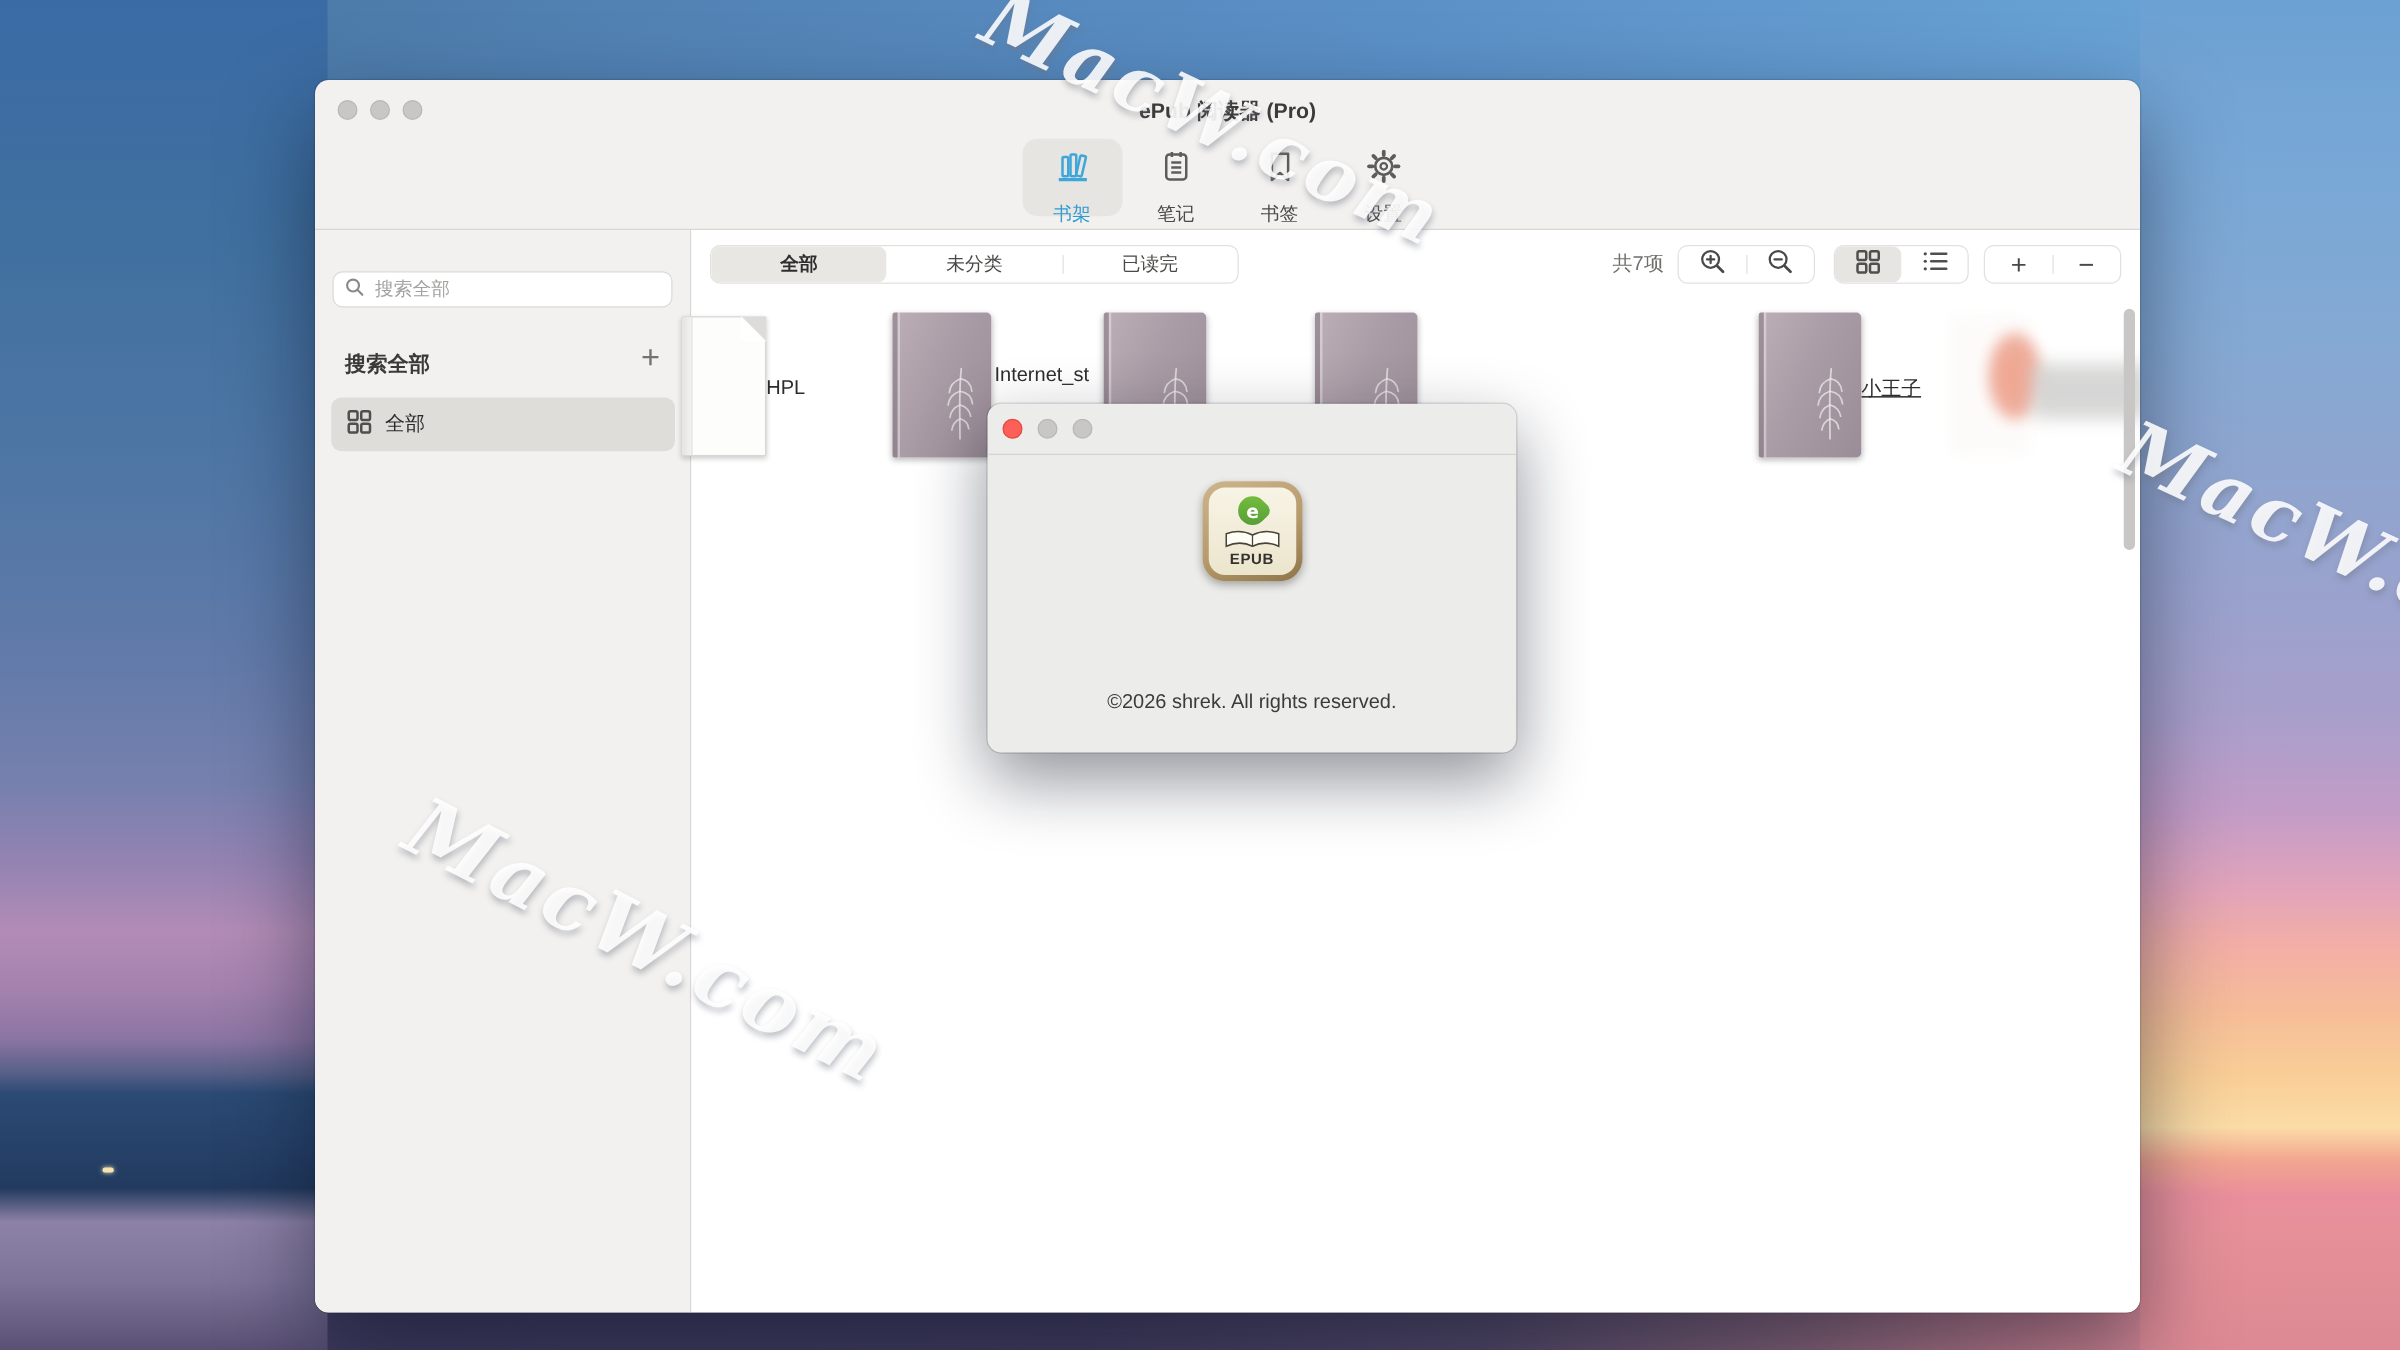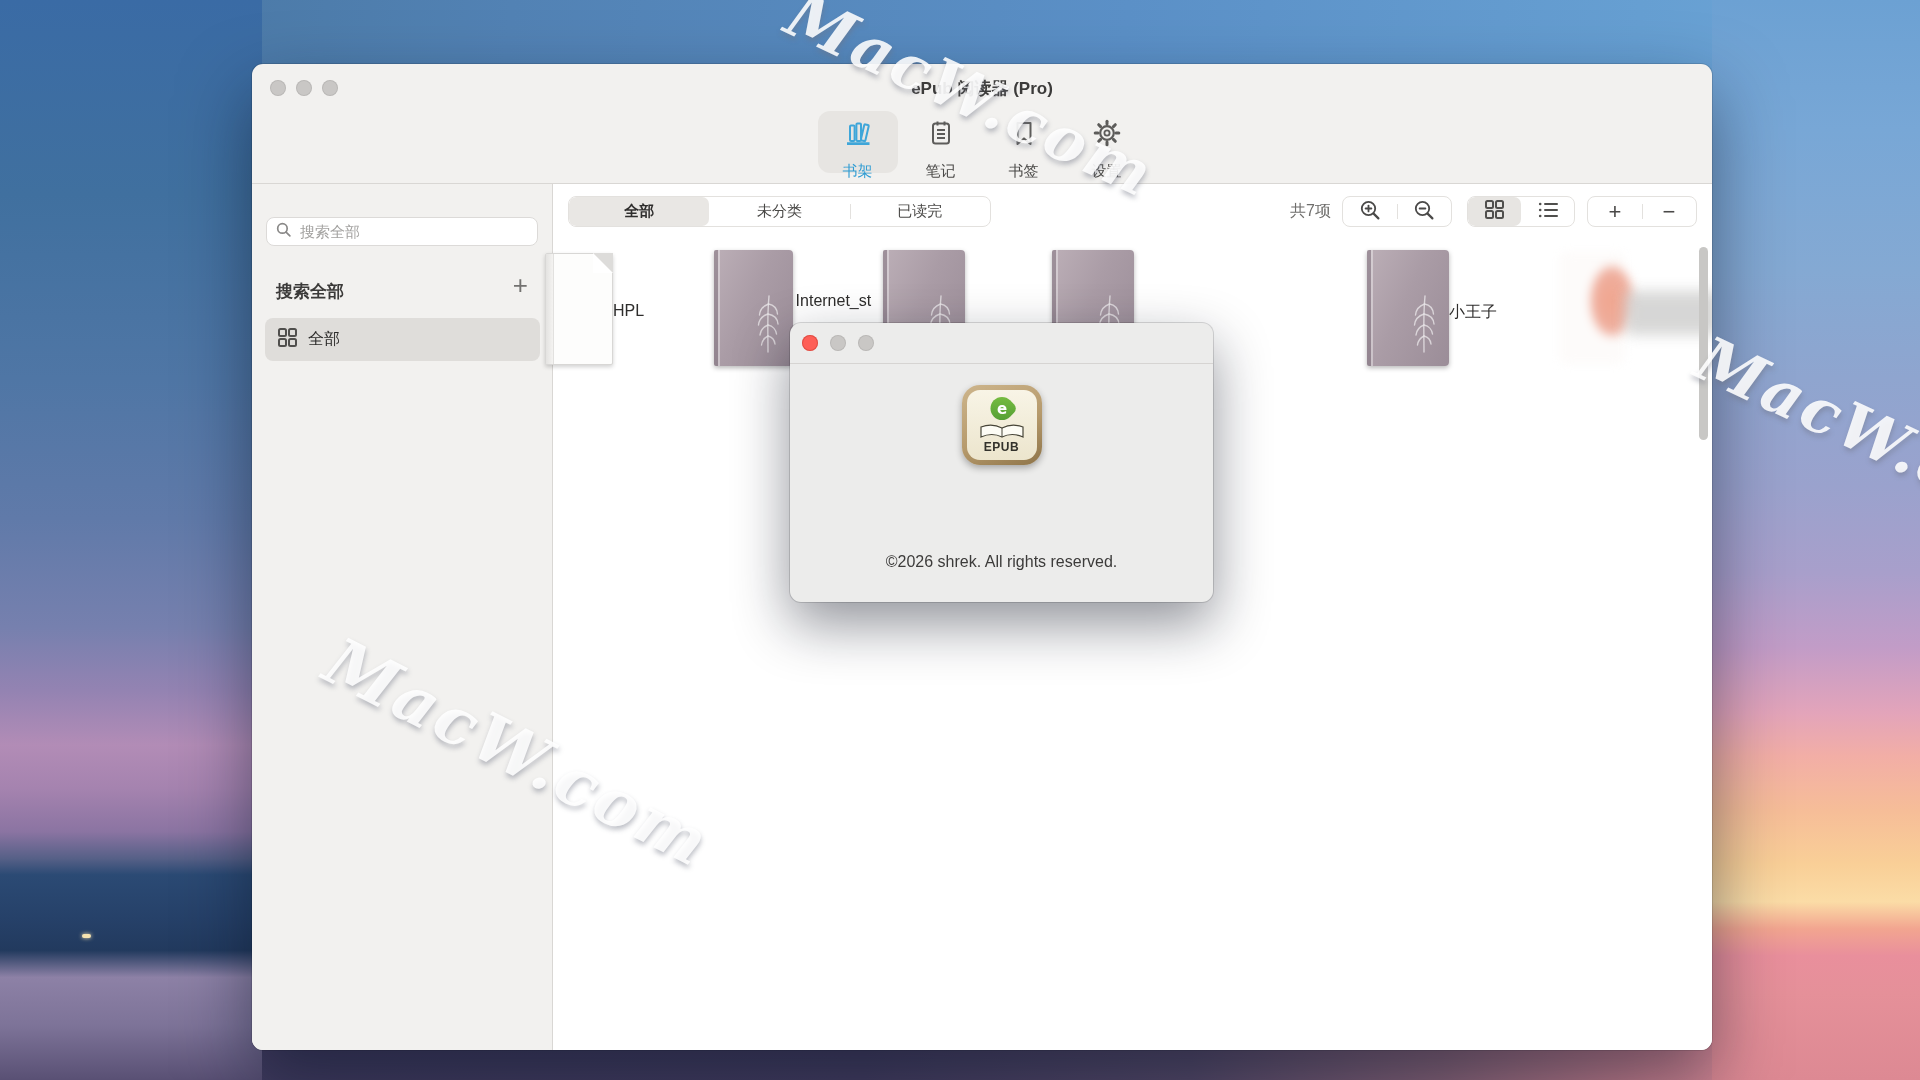--- a/index.html
+++ b/index.html
@@ -304,21 +304,21 @@
     <path d="M17 22 C 11 24 8 28 7.5 33"></path>
                 <path d="M17 22 C 23 23 26.5 27 27 32"></path>
     <path d="M17 33 C 12 35 9.5 38 9 43"></path>
                 <path d="M17 33 C 22 34 25 38 25.5 42"></path>
     <path d="M17 44 C 13 46 11 49 10.5 53"></path>
                 <path d="M17 44 C 21 45 23.5 48 24 52"></path>
   </svg></span>
           </div>
     <div class="book-label"></div>
   </div>
-        <div class="shelf-item" style="left: 814px; top: 66px;">
+        <div class="shelf-item" style="left: 854px; top: 66px; text-decoration: underline;">
     <div class="book-cover">
             <span class="book-plant"><svg width="34" height="62" viewBox="0 0 34 62" fill="none" stroke="rgba(255,255,255,0.8)" stroke-width="1.4" stroke-linecap="round">
     <path d="M17 60 C 17 42 16 24 18 4"></path>
     <path d="M17.5 12 C 12 14 9 18 8.5 23"></path>
                 <path d="M17.5 12 C 23 13 26 17 26.5 22"></path>
     <path d="M17 22 C 11 24 8 28 7.5 33"></path>
                 <path d="M17 22 C 23 23 26.5 27 27 32"></path>
     <path d="M17 33 C 12 35 9.5 38 9 43"></path>
                 <path d="M17 33 C 22 34 25 38 25.5 42"></path>
     <path d="M17 44 C 13 46 11 49 10.5 53"></path>

